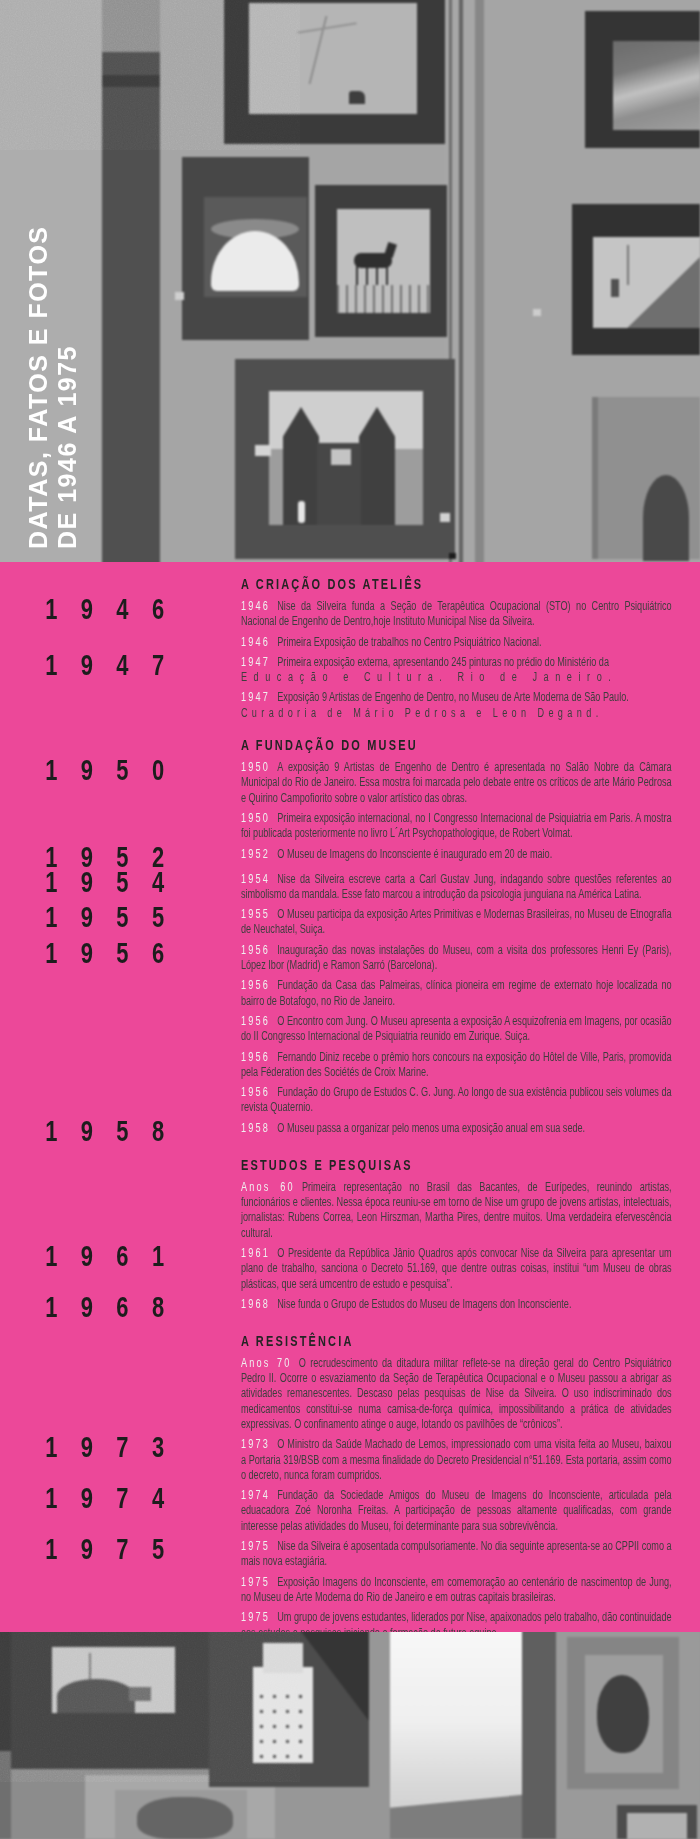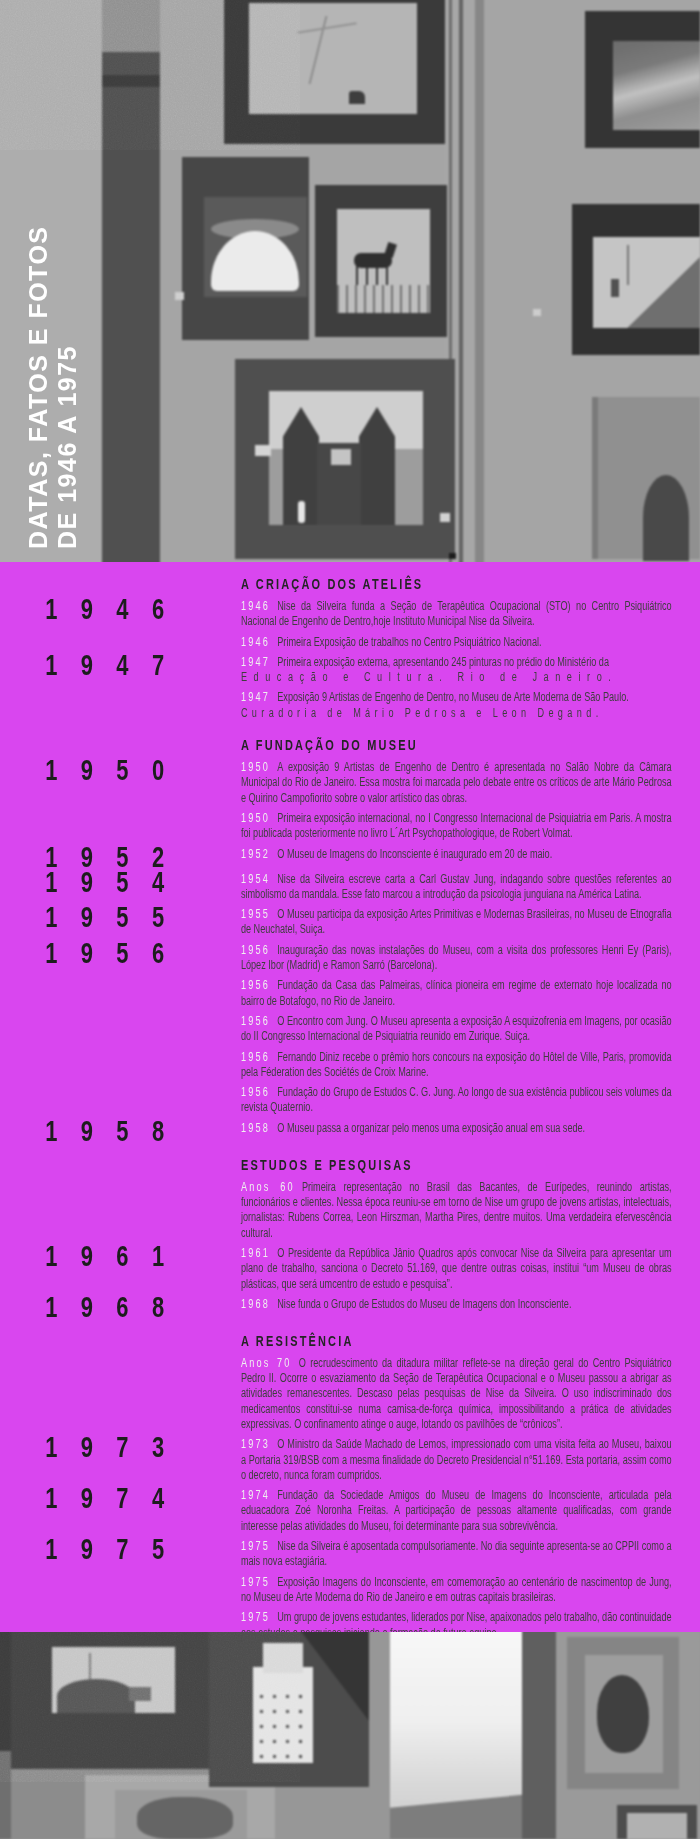--- a/index.html
+++ b/index.html
@@ -8,21 +8,21 @@
   .r{position:absolute;}
   
   .photo{position:relative;width:700px;overflow:hidden;background:#a5a5a5;}
   .photo-top{height:562px;}
   .photo-bottom{height:207px;background:#979797;}
   .shapes{position:absolute;inset:-3px;filter:blur(1.1px) contrast(.97);}
   .grain{position:absolute;inset:0;opacity:.20;mix-blend-mode:overlay;pointer-events:none;}
   .hero-title{position:absolute;left:24px;top:549px;width:420px;transform:rotate(-90deg);transform-origin:0 0;
     color:#fff;font-weight:bold;font-size:25px;line-height:29px;letter-spacing:1.5px;white-space:nowrap;}
   
-  .content{position:relative;width:700px;height:1070px;overflow:hidden;background:#d946ef;}
+  .content{position:relative;width:700px;height:1070px;overflow:hidden;background:#ec4899;}
   .tl-inner{width:959px;transform:scaleX(0.73);transform-origin:0 0;padding-top:13px;}
   .trow{display:flex;align-items:flex-start;}
   .ycol{flex:0 0 330px;box-sizing:border-box;padding-left:62px;}
   .tcol{flex:0 0 590px;width:590px;}
   .byear{font-size:30px;line-height:22px;font-weight:bold;letter-spacing:32px;color:#1d1d1d;white-space:nowrap;position:relative;top:-1px;}
   .shead{margin:10px 0 7px;font-size:15px;font-weight:bold;letter-spacing:3px;color:#242424;}
   .trow:first-child .shead{margin-top:0;}
   .entry{margin:0 0 5px;font-size:12.5px;line-height:15.3px;color:#3e3e3e;text-align:justify;}
   .tag{font-size:12.5px;letter-spacing:3px;color:#f0f0f0;margin-right:10px;white-space:nowrap;}
   .spread{display:block;text-align:left;}

